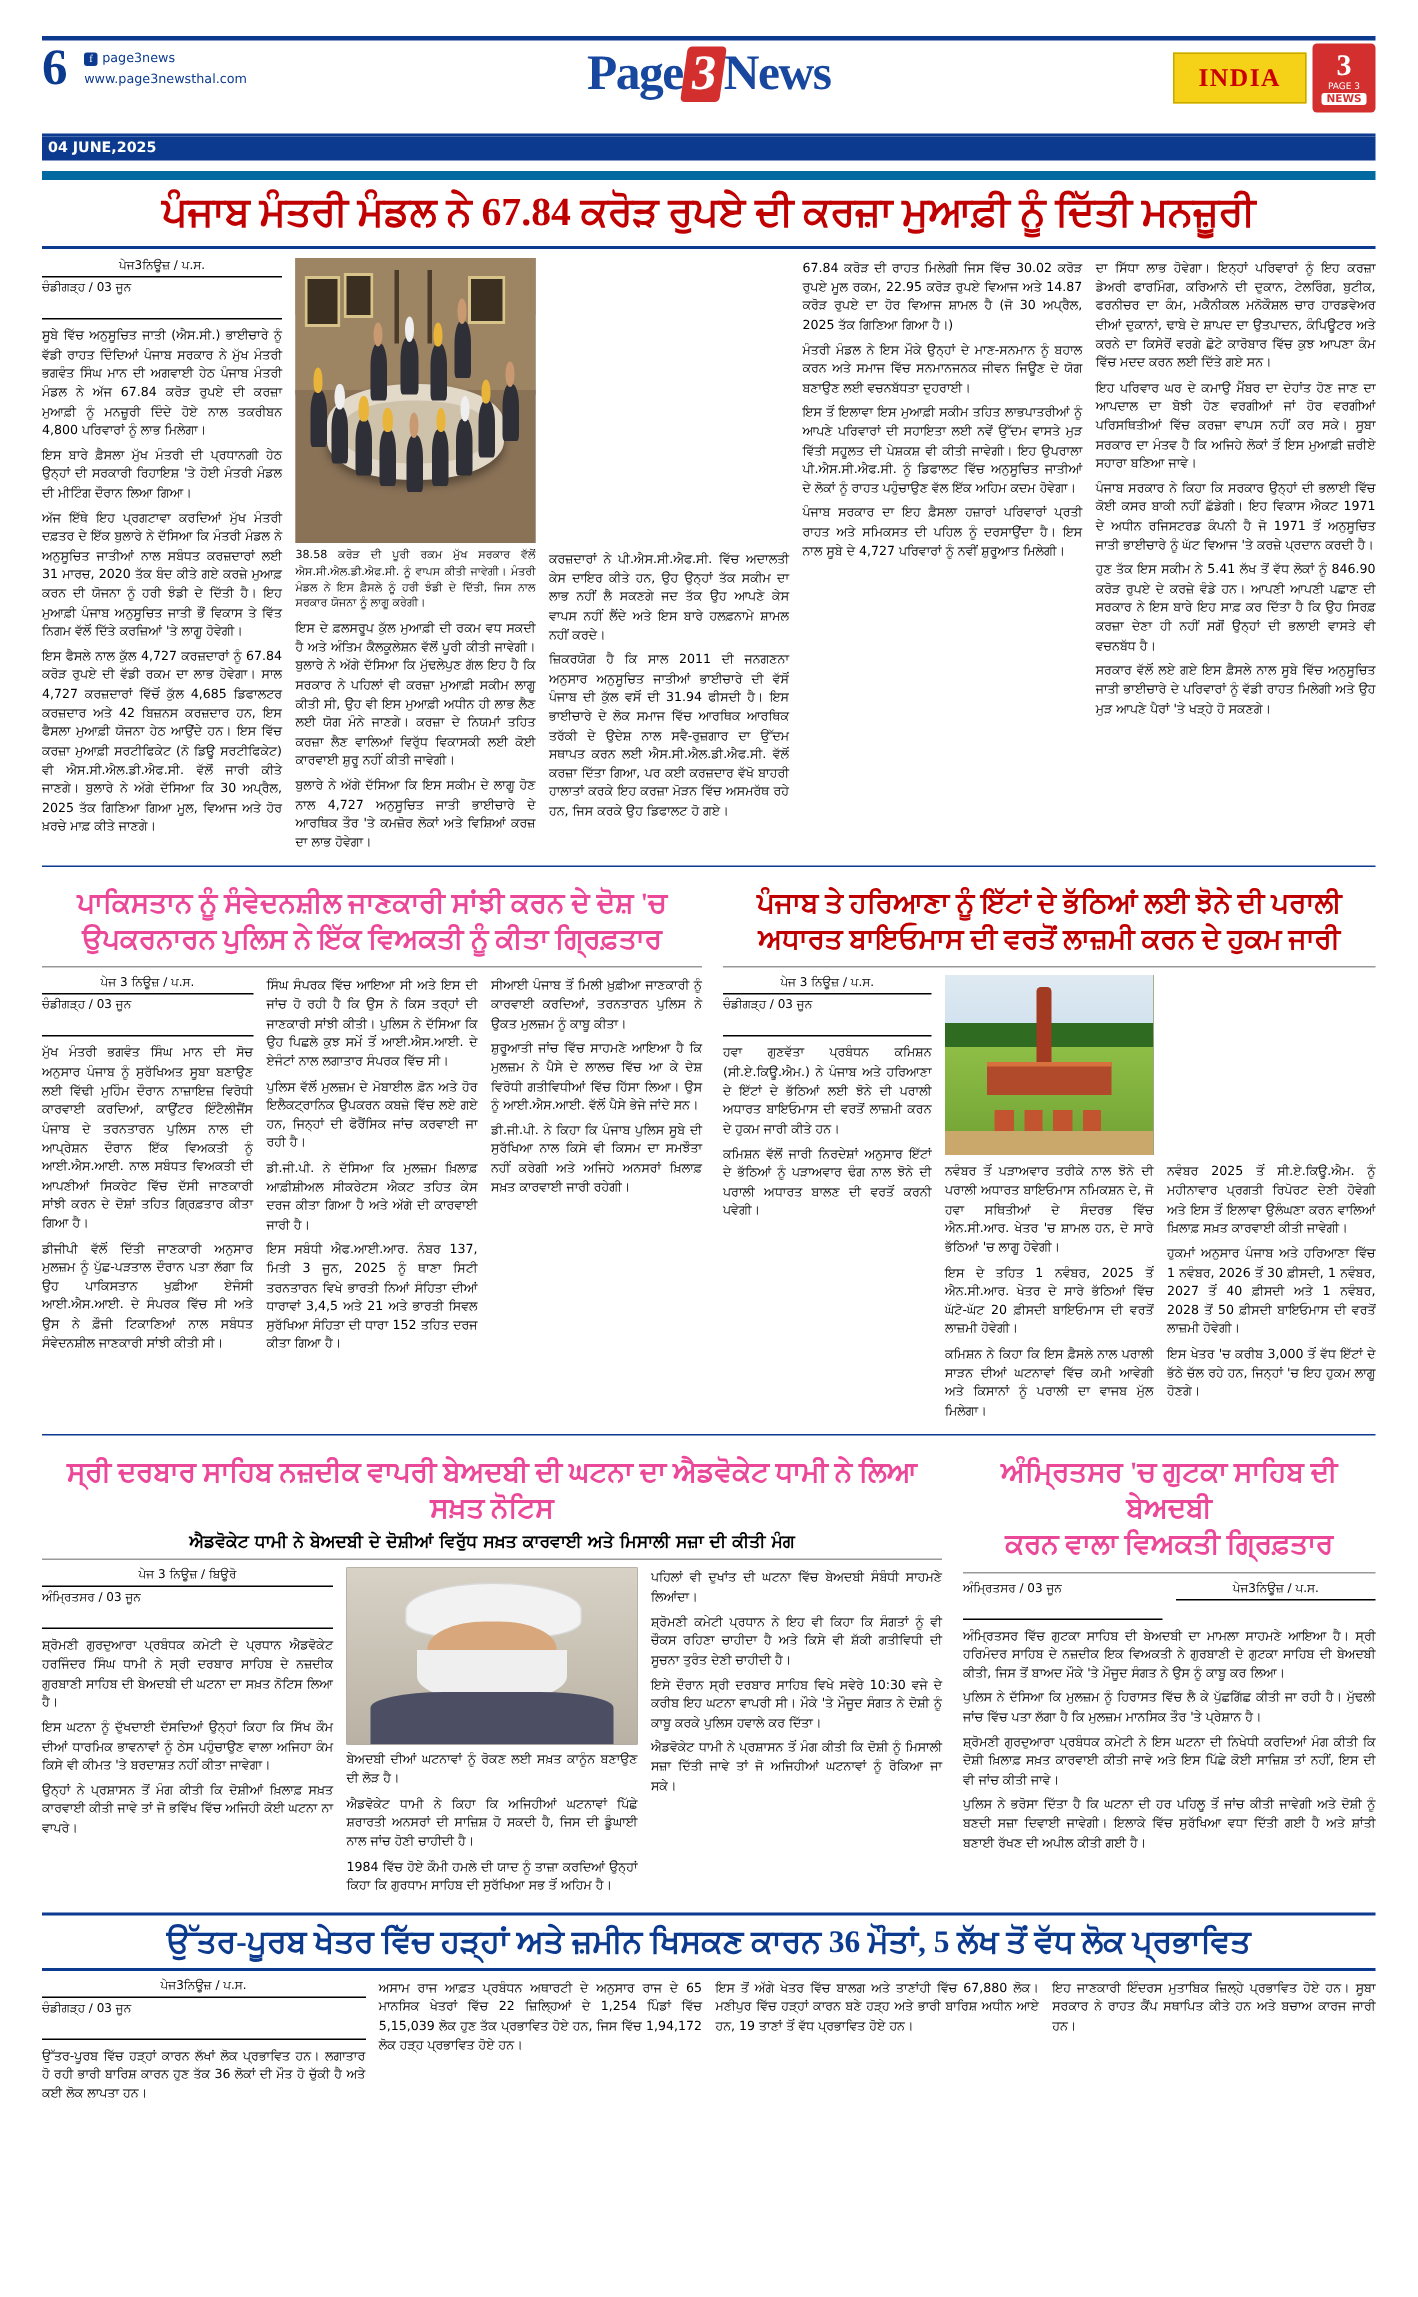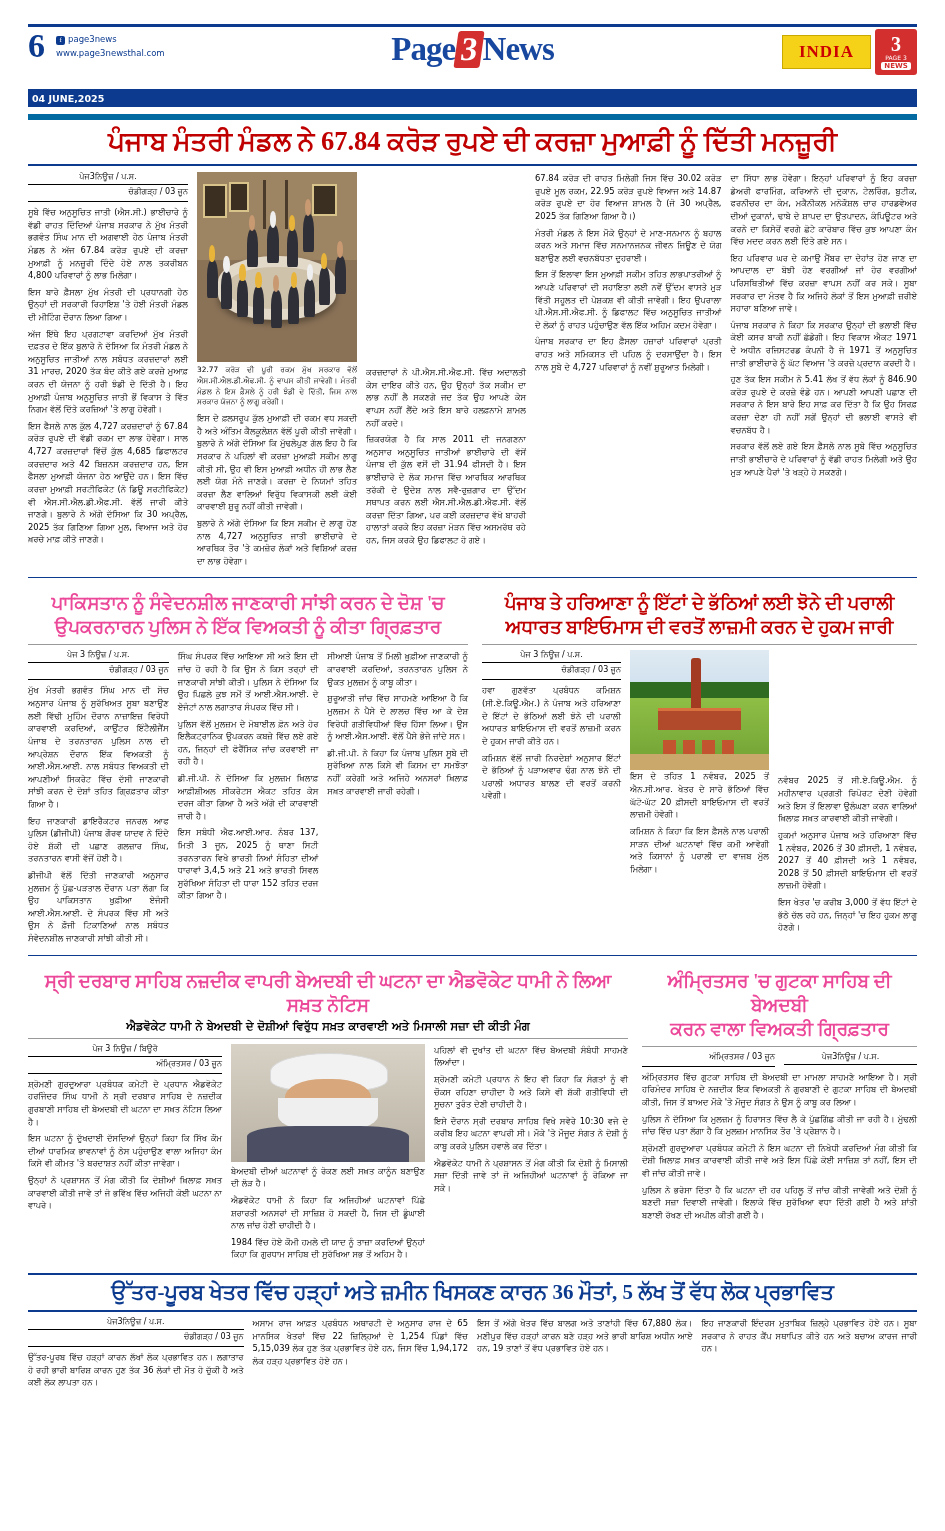--- a/index.html
+++ b/index.html
@@ -35,21 +35,21 @@
   .sec-head h2.red{color:#c00000;}
   .sec-sub{text-align:center;font-size:11.5px;font-weight:bold;color:#000;margin:2px 0 4px;}
 
   .rule{border-top:1.5px solid #0b3a8f;margin:6px 0 0;}
   .rule-thin{border-top:1px solid #999;margin:5px 0;}
 
   
   .cols{display:flex;gap:9px;}
   .col{flex:1;min-width:0;}
   .byline{font-size:8px;text-align:center;border-bottom:1px solid #000;padding-bottom:2px;margin-bottom:2px;}
-  .dateline{font-size:8px;text-align:right;border-bottom:1px solid #000;padding-bottom:4px;margin-bottom:4px;}
+  .dateline{font-size:8px;text-align:left;border-bottom:1px solid #000;padding-bottom:15px;margin-bottom:4px;}
   p.body{margin:0 0 4px;font-size:8.4px;line-height:1.5;text-align:justify;}
   .imgbox{width:100%;background:#5c4a3a;position:relative;overflow:hidden;}
   .cap{font-size:7.4px;text-align:justify;line-height:1.45;margin-top:3px;}
 
   
   .room{position:relative;width:100%;height:100%;background:linear-gradient(#c9b9a3,#b5a territory);}
   .room{background:#c7b49a;}
   .room .wall{position:absolute;left:0;top:0;right:0;height:46%;background:#9d8463;border-bottom:3px solid #6d5740;}
   .room .wall2{position:absolute;left:0;top:0;right:0;height:20%;background:#7d6647;}
   .room .floor{position:absolute;left:0;bottom:0;right:0;height:54%;background:#8a7257;}
@@ -174,21 +174,21 @@
                 <i></i>
               </div>
           <div class="person t" style="left:56%;top:30%">
                 <i></i>
               </div>
           <div class="person" style="left:66%;top:22%">
                 <i></i>
               </div>
         </div>
       </div>
-      <div class="cap">32.77 ਕਰੋੜ ਦੀ ਪੂਰੀ ਰਕਮ ਮੁੱਖ ਸਰਕਾਰ ਵੱਲੋਂ ਐਸ.ਸੀ.ਐਲ.ਡੀ.ਐਫ.ਸੀ. ਨੂੰ ਵਾਪਸ ਕੀਤੀ ਜਾਵੇਗੀ। ਮੰਤਰੀ ਮੰਡਲ ਨੇ ਇਸ ਫ਼ੈਸਲੇ ਨੂੰ ਹਰੀ ਝੰਡੀ ਦੇ ਦਿੱਤੀ, ਜਿਸ ਨਾਲ ਸਰਕਾਰ ਯੋਜਨਾ ਨੂੰ ਲਾਗੂ ਕਰੇਗੀ।</div>
+      <div class="cap">38.58 ਕਰੋੜ ਦੀ ਪੂਰੀ ਰਕਮ ਮੁੱਖ ਸਰਕਾਰ ਵੱਲੋਂ ਐਸ.ਸੀ.ਐਲ.ਡੀ.ਐਫ.ਸੀ. ਨੂੰ ਵਾਪਸ ਕੀਤੀ ਜਾਵੇਗੀ। ਮੰਤਰੀ ਮੰਡਲ ਨੇ ਇਸ ਫ਼ੈਸਲੇ ਨੂੰ ਹਰੀ ਝੰਡੀ ਦੇ ਦਿੱਤੀ, ਜਿਸ ਨਾਲ ਸਰਕਾਰ ਯੋਜਨਾ ਨੂੰ ਲਾਗੂ ਕਰੇਗੀ।</div>
       <p class="body" style="margin-top:4px;">ਇਸ ਦੇ ਫ਼ਲਸਰੂਪ ਕੁੱਲ ਮੁਆਫ਼ੀ ਦੀ ਰਕਮ ਵਧ ਸਕਦੀ ਹੈ ਅਤੇ ਅੰਤਿਮ ਕੈਲਕੂਲੇਸ਼ਨ ਵੱਲੋਂ ਪੂਰੀ ਕੀਤੀ ਜਾਵੇਗੀ। ਬੁਲਾਰੇ ਨੇ ਅੱਗੇ ਦੱਸਿਆ ਕਿ ਮੁੱਢਲੇਪੁਣ ਗੱਲ ਇਹ ਹੈ ਕਿ ਸਰਕਾਰ ਨੇ ਪਹਿਲਾਂ ਵੀ ਕਰਜ਼ਾ ਮੁਆਫ਼ੀ ਸਕੀਮ ਲਾਗੂ ਕੀਤੀ ਸੀ, ਉਹ ਵੀ ਇਸ ਮੁਆਫ਼ੀ ਅਧੀਨ ਹੀ ਲਾਭ ਲੈਣ ਲਈ ਯੋਗ ਮੰਨੇ ਜਾਣਗੇ। ਕਰਜ਼ਾ ਦੇ ਨਿਯਮਾਂ ਤਹਿਤ ਕਰਜ਼ਾ ਲੈਣ ਵਾਲਿਆਂ ਵਿਰੁੱਧ ਵਿਕਾਸਕੀ ਲਈ ਕੋਈ ਕਾਰਵਾਈ ਸ਼ੁਰੂ ਨਹੀਂ ਕੀਤੀ ਜਾਵੇਗੀ।</p>
       <p class="body">ਬੁਲਾਰੇ ਨੇ ਅੱਗੇ ਦੱਸਿਆ ਕਿ ਇਸ ਸਕੀਮ ਦੇ ਲਾਗੂ ਹੋਣ ਨਾਲ 4,727 ਅਨੁਸੂਚਿਤ ਜਾਤੀ ਭਾਈਚਾਰੇ ਦੇ ਆਰਥਿਕ ਤੌਰ 'ਤੇ ਕਮਜ਼ੋਰ ਲੋਕਾਂ ਅਤੇ ਵਿਸ਼ਿਆਂ ਕਰਜ਼ ਦਾ ਲਾਭ ਹੋਵੇਗਾ।</p>
     </div>
 
     <div class="col" style="flex:0 0 160px;">
       <div style="height:194px;"></div>
       <p class="body">ਕਰਜ਼ਦਾਰਾਂ ਨੇ ਪੀ.ਐਸ.ਸੀ.ਐਫ.ਸੀ. ਵਿੱਚ ਅਦਾਲਤੀ ਕੇਸ ਦਾਇਰ ਕੀਤੇ ਹਨ, ਉਹ ਉਨ੍ਹਾਂ ਤੱਕ ਸਕੀਮ ਦਾ ਲਾਭ ਨਹੀਂ ਲੈ ਸਕਣਗੇ ਜਦ ਤੱਕ ਉਹ ਆਪਣੇ ਕੇਸ ਵਾਪਸ ਨਹੀਂ ਲੈਂਦੇ ਅਤੇ ਇਸ ਬਾਰੇ ਹਲਫ਼ਨਾਮੇ ਸ਼ਾਮਲ ਨਹੀਂ ਕਰਦੇ।</p>
       <p class="body">ਜ਼ਿਕਰਯੋਗ ਹੈ ਕਿ ਸਾਲ 2011 ਦੀ ਜਨਗਣਨਾ ਅਨੁਸਾਰ ਅਨੁਸੂਚਿਤ ਜਾਤੀਆਂ ਭਾਈਚਾਰੇ ਦੀ ਵੱਸੋਂ ਪੰਜਾਬ ਦੀ ਕੁੱਲ ਵਸੋਂ ਦੀ 31.94 ਫੀਸਦੀ ਹੈ। ਇਸ ਭਾਈਚਾਰੇ ਦੇ ਲੋਕ ਸਮਾਜ ਵਿੱਚ ਆਰਥਿਕ ਆਰਥਿਕ ਤਰੱਕੀ ਦੇ ਉਦੇਸ਼ ਨਾਲ ਸਵੈ-ਰੁਜ਼ਗਾਰ ਦਾ ਉੱਦਮ ਸਥਾਪਤ ਕਰਨ ਲਈ ਐਸ.ਸੀ.ਐਲ.ਡੀ.ਐਫ.ਸੀ. ਵੱਲੋਂ ਕਰਜ਼ਾ ਦਿੱਤਾ ਗਿਆ, ਪਰ ਕਈ ਕਰਜ਼ਦਾਰ ਵੱਖੋ ਬਾਹਰੀ ਹਾਲਾਤਾਂ ਕਰਕੇ ਇਹ ਕਰਜ਼ਾ ਮੋੜਨ ਵਿੱਚ ਅਸਮਰੱਥ ਰਹੇ ਹਨ, ਜਿਸ ਕਰਕੇ ਉਹ ਡਿਫਾਲਟ ਹੋ ਗਏ।</p>
     </div>
 
@@ -216,21 +216,20 @@
       <div class="sec-head">
         <h2>ਪਾਕਿਸਤਾਨ ਨੂੰ ਸੰਵੇਦਨਸ਼ੀਲ ਜਾਣਕਾਰੀ ਸਾਂਝੀ ਕਰਨ ਦੇ ਦੋਸ਼ 'ਚ</h2>
         <h2>ਉਪਕਰਨਾਰਨ ਪੁਲਿਸ ਨੇ ਇੱਕ ਵਿਅਕਤੀ ਨੂੰ ਕੀਤਾ ਗ੍ਰਿਫ਼ਤਾਰ</h2>
       </div>
       <div class="rule-thin"></div>
       <div class="cols">
         <div class="col">
           <div class="byline">ਪੇਜ 3 ਨਿਊਜ਼ / ਪ.ਸ.</div>
           <div class="dateline">ਚੰਡੀਗੜ੍ਹ / 03 ਜੂਨ</div>
           <p class="body">ਮੁੱਖ ਮੰਤਰੀ ਭਗਵੰਤ ਸਿੰਘ ਮਾਨ ਦੀ ਸੋਚ ਅਨੁਸਾਰ ਪੰਜਾਬ ਨੂੰ ਸੁਰੱਖਿਅਤ ਸੂਬਾ ਬਣਾਉਣ ਲਈ ਵਿੱਢੀ ਮੁਹਿੰਮ ਦੌਰਾਨ ਨਾਜ਼ਾਇਜ਼ ਵਿਰੋਧੀ ਕਾਰਵਾਈ ਕਰਦਿਆਂ, ਕਾਉਂਟਰ ਇੰਟੈਲੀਜੈਂਸ ਪੰਜਾਬ ਦੇ ਤਰਨਤਾਰਨ ਪੁਲਿਸ ਨਾਲ ਦੀ ਆਪ੍ਰੇਸ਼ਨ ਦੌਰਾਨ ਇੱਕ ਵਿਅਕਤੀ ਨੂੰ ਆਈ.ਐਸ.ਆਈ. ਨਾਲ ਸਬੰਧਤ ਵਿਅਕਤੀ ਦੀ ਆਪਣੀਆਂ ਸਿਕਰੇਟ ਵਿੱਚ ਦੱਸੀ ਜਾਣਕਾਰੀ ਸਾਂਝੀ ਕਰਨ ਦੇ ਦੋਸ਼ਾਂ ਤਹਿਤ ਗ੍ਰਿਫ਼ਤਾਰ ਕੀਤਾ ਗਿਆ ਹੈ।</p>
-          <p class="body">ਇਹ ਜਾਣਕਾਰੀ ਡਾਇਰੈਕਟਰ ਜਨਰਲ ਆਫ ਪੁਲਿਸ (ਡੀਜੀਪੀ) ਪੰਜਾਬ ਗੌਰਵ ਯਾਦਵ ਨੇ ਦਿੰਦੇ ਹੋਏ ਸ਼ੱਕੀ ਦੀ ਪਛਾਣ ਗਲਜ਼ਾਰ ਸਿੰਘ, ਤਰਨਤਾਰਨ ਵਾਸੀ ਵੱਜੋਂ ਹੋਈ ਹੈ।</p>
           <p class="body">ਡੀਜੀਪੀ ਵੱਲੋਂ ਦਿੱਤੀ ਜਾਣਕਾਰੀ ਅਨੁਸਾਰ ਮੁਲਜ਼ਮ ਨੂੰ ਪੁੱਛ-ਪੜਤਾਲ ਦੌਰਾਨ ਪਤਾ ਲੱਗਾ ਕਿ ਉਹ ਪਾਕਿਸਤਾਨ ਖੁਫ਼ੀਆ ਏਜੰਸੀ ਆਈ.ਐਸ.ਆਈ. ਦੇ ਸੰਪਰਕ ਵਿੱਚ ਸੀ ਅਤੇ ਉਸ ਨੇ ਫ਼ੌਜੀ ਟਿਕਾਣਿਆਂ ਨਾਲ ਸਬੰਧਤ ਸੰਵੇਦਨਸ਼ੀਲ ਜਾਣਕਾਰੀ ਸਾਂਝੀ ਕੀਤੀ ਸੀ।</p>
         </div>
         <div class="col">
           <p class="body">ਸਿੰਘ ਸੰਪਰਕ ਵਿੱਚ ਆਇਆ ਸੀ ਅਤੇ ਇਸ ਦੀ ਜਾਂਚ ਹੋ ਰਹੀ ਹੈ ਕਿ ਉਸ ਨੇ ਕਿਸ ਤਰ੍ਹਾਂ ਦੀ ਜਾਣਕਾਰੀ ਸਾਂਝੀ ਕੀਤੀ। ਪੁਲਿਸ ਨੇ ਦੱਸਿਆ ਕਿ ਉਹ ਪਿਛਲੇ ਕੁਝ ਸਮੇਂ ਤੋਂ ਆਈ.ਐਸ.ਆਈ. ਦੇ ਏਜੰਟਾਂ ਨਾਲ ਲਗਾਤਾਰ ਸੰਪਰਕ ਵਿੱਚ ਸੀ।</p>
           <p class="body">ਪੁਲਿਸ ਵੱਲੋਂ ਮੁਲਜ਼ਮ ਦੇ ਮੋਬਾਈਲ ਫ਼ੋਨ ਅਤੇ ਹੋਰ ਇਲੈਕਟ੍ਰਾਨਿਕ ਉਪਕਰਨ ਕਬਜ਼ੇ ਵਿੱਚ ਲਏ ਗਏ ਹਨ, ਜਿਨ੍ਹਾਂ ਦੀ ਫੋਰੈਂਸਿਕ ਜਾਂਚ ਕਰਵਾਈ ਜਾ ਰਹੀ ਹੈ।</p>
           <p class="body">ਡੀ.ਜੀ.ਪੀ. ਨੇ ਦੱਸਿਆ ਕਿ ਮੁਲਜ਼ਮ ਖ਼ਿਲਾਫ਼ ਆਫ਼ੀਸ਼ੀਅਲ ਸੀਕਰੇਟਸ ਐਕਟ ਤਹਿਤ ਕੇਸ ਦਰਜ ਕੀਤਾ ਗਿਆ ਹੈ ਅਤੇ ਅੱਗੇ ਦੀ ਕਾਰਵਾਈ ਜਾਰੀ ਹੈ।</p>
           <p class="body">ਇਸ ਸਬੰਧੀ ਐਫ.ਆਈ.ਆਰ. ਨੰਬਰ 137, ਮਿਤੀ 3 ਜੂਨ, 2025 ਨੂੰ ਥਾਣਾ ਸਿਟੀ ਤਰਨਤਾਰਨ ਵਿਖੇ ਭਾਰਤੀ ਨਿਆਂ ਸੰਹਿਤਾ ਦੀਆਂ ਧਾਰਾਵਾਂ 3,4,5 ਅਤੇ 21 ਅਤੇ ਭਾਰਤੀ ਸਿਵਲ ਸੁਰੱਖਿਆ ਸੰਹਿਤਾ ਦੀ ਧਾਰਾ 152 ਤਹਿਤ ਦਰਜ ਕੀਤਾ ਗਿਆ ਹੈ।</p>
         </div>
         <div class="col">
           <p class="body">ਸੀਆਈ ਪੰਜਾਬ ਤੋਂ ਮਿਲੀ ਖ਼ੁਫ਼ੀਆ ਜਾਣਕਾਰੀ ਨੂੰ ਕਾਰਵਾਈ ਕਰਦਿਆਂ, ਤਰਨਤਾਰਨ ਪੁਲਿਸ ਨੇ ਉਕਤ ਮੁਲਜ਼ਮ ਨੂੰ ਕਾਬੂ ਕੀਤਾ।</p>
@@ -261,20 +260,21 @@
                   <div class="ground"></div>
               <div class="chim"></div>
               <div class="kiln"></div>
               <div class="stack" style="left:24%"></div>
               <div class="stack" style="left:38%"></div>
               <div class="stack" style="left:52%"></div>
               <div class="stack" style="left:66%"></div>
               <div class="path"></div>
             </div>
           </div>
+          <p class="body" style="margin-top:4px;">ਨਵੰਬਰ ਤੋਂ ਪੜਾਅਵਾਰ ਤਰੀਕੇ ਨਾਲ ਝੋਨੇ ਦੀ ਪਰਾਲੀ ਅਧਾਰਤ ਬਾਇਓਮਾਸ ਨਮਿਕਸ਼ਨ ਦੇ, ਜੋ ਹਵਾ ਸਥਿਤੀਆਂ ਦੇ ਸੰਦਰਭ ਵਿੱਚ ਐਨ.ਸੀ.ਆਰ. ਖੇਤਰ 'ਚ ਸ਼ਾਮਲ ਹਨ, ਦੇ ਸਾਰੇ ਭੱਠਿਆਂ 'ਚ ਲਾਗੂ ਹੋਵੇਗੀ।</p>
           <p class="body">ਇਸ ਦੇ ਤਹਿਤ 1 ਨਵੰਬਰ, 2025 ਤੋਂ ਐਨ.ਸੀ.ਆਰ. ਖੇਤਰ ਦੇ ਸਾਰੇ ਭੱਠਿਆਂ ਵਿੱਚ ਘੱਟੋ-ਘੱਟ 20 ਫ਼ੀਸਦੀ ਬਾਇਓਮਾਸ ਦੀ ਵਰਤੋਂ ਲਾਜ਼ਮੀ ਹੋਵੇਗੀ।</p>
           <p class="body">ਕਮਿਸ਼ਨ ਨੇ ਕਿਹਾ ਕਿ ਇਸ ਫ਼ੈਸਲੇ ਨਾਲ ਪਰਾਲੀ ਸਾੜਨ ਦੀਆਂ ਘਟਨਾਵਾਂ ਵਿੱਚ ਕਮੀ ਆਵੇਗੀ ਅਤੇ ਕਿਸਾਨਾਂ ਨੂੰ ਪਰਾਲੀ ਦਾ ਵਾਜਬ ਮੁੱਲ ਮਿਲੇਗਾ।</p>
         </div>
         <div class="col">
           <div style="height:124px;"></div>
           <p class="body">ਨਵੰਬਰ 2025 ਤੋਂ ਸੀ.ਏ.ਕਿਊ.ਐਮ. ਨੂੰ ਮਹੀਨਾਵਾਰ ਪ੍ਰਗਤੀ ਰਿਪੋਰਟ ਦੇਣੀ ਹੋਵੇਗੀ ਅਤੇ ਇਸ ਤੋਂ ਇਲਾਵਾ ਉਲੰਘਣਾ ਕਰਨ ਵਾਲਿਆਂ ਖ਼ਿਲਾਫ਼ ਸਖ਼ਤ ਕਾਰਵਾਈ ਕੀਤੀ ਜਾਵੇਗੀ।</p>
           <p class="body">ਹੁਕਮਾਂ ਅਨੁਸਾਰ ਪੰਜਾਬ ਅਤੇ ਹਰਿਆਣਾ ਵਿੱਚ 1 ਨਵੰਬਰ, 2026 ਤੋਂ 30 ਫ਼ੀਸਦੀ, 1 ਨਵੰਬਰ, 2027 ਤੋਂ 40 ਫ਼ੀਸਦੀ ਅਤੇ 1 ਨਵੰਬਰ, 2028 ਤੋਂ 50 ਫ਼ੀਸਦੀ ਬਾਇਓਮਾਸ ਦੀ ਵਰਤੋਂ ਲਾਜ਼ਮੀ ਹੋਵੇਗੀ।</p>
           <p class="body">ਇਸ ਖੇਤਰ 'ਚ ਕਰੀਬ 3,000 ਤੋਂ ਵੱਧ ਇੱਟਾਂ ਦੇ ਭੱਠੇ ਚੱਲ ਰਹੇ ਹਨ, ਜਿਨ੍ਹਾਂ 'ਚ ਇਹ ਹੁਕਮ ਲਾਗੂ ਹੋਣਗੇ।</p>
         </div>
       </div>

